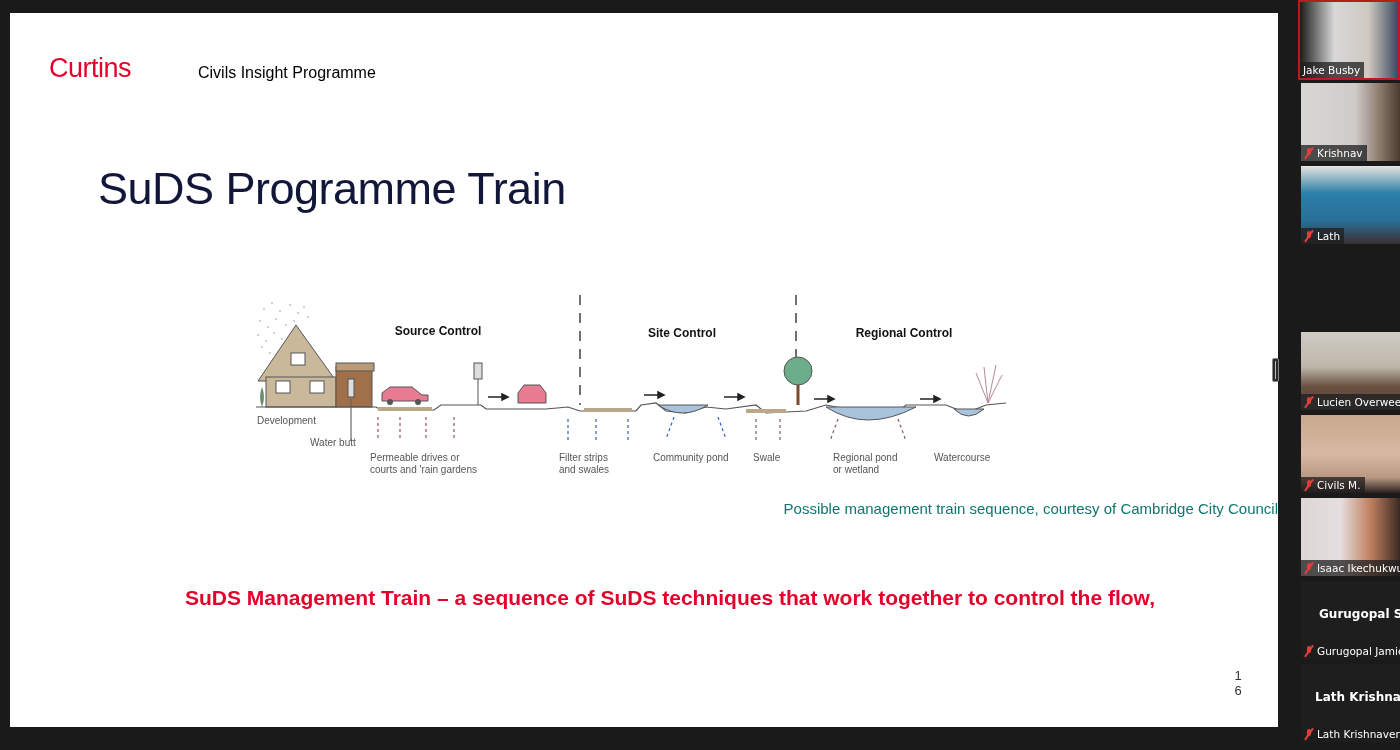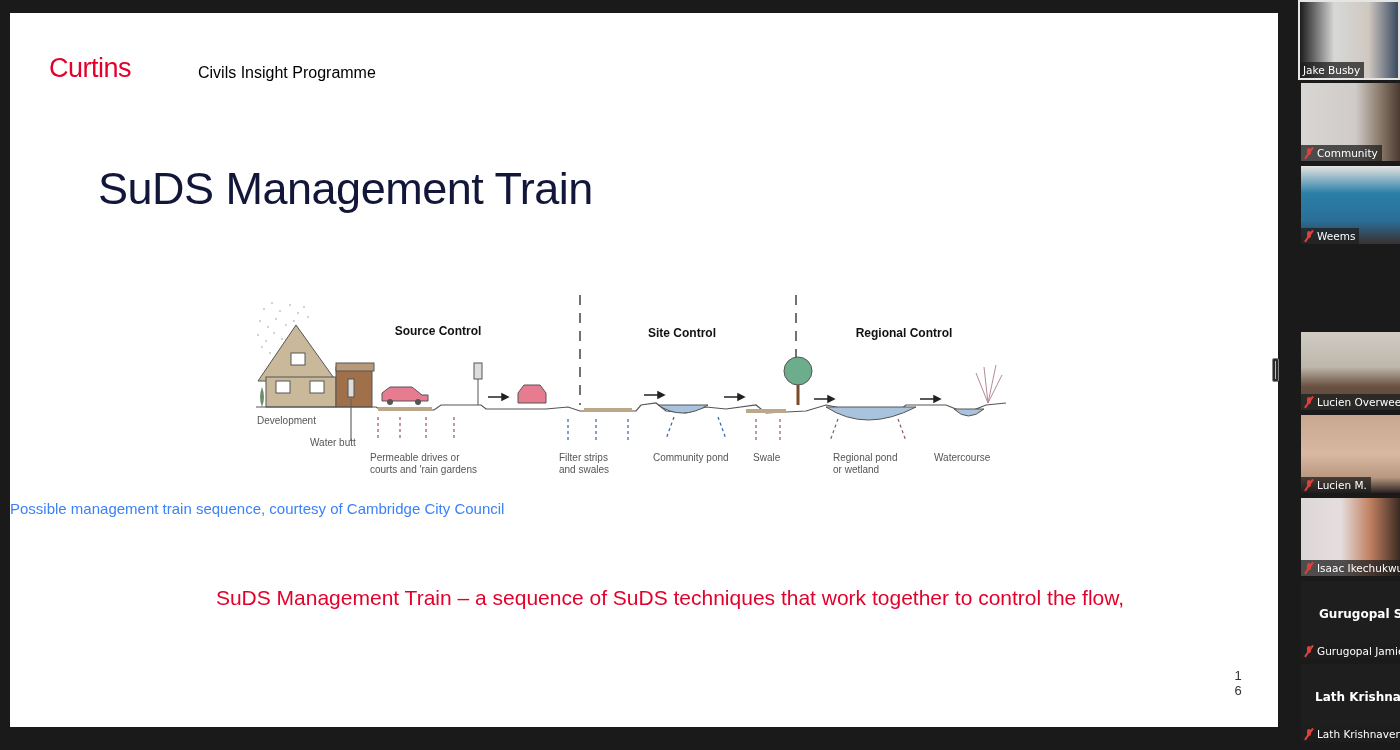--- a/index.html
+++ b/index.html
@@ -3,44 +3,44 @@
 <meta charset="utf-8">
 <style>
   html, body { margin:0; padding:0; }
   body { width:1400px; height:750px; background:#1a1a1a; position:relative; overflow:hidden; font-family:"Liberation Sans", sans-serif; }
   .share-area { position:absolute; left:8px; top:0; width:1290px; height:750px; background:#1a1a1a; }
   .slide { position:absolute; left:2px; top:13px; width:1268px; height:714px; background:#ffffff; }
   .logo { position:absolute; left:39px; top:40px; font-size:27px; color:#e4002b; letter-spacing:-0.5px; }
   .programme { position:absolute; left:188px; top:51px; font-size:16px; color:#000000; }
   .title { position:absolute; left:88px; top:150px; font-size:45px; color:#12173a; letter-spacing:-0.5px; }
   .diagram { position:absolute; left:236px; top:268px; width:760px; height:200px; }
-  .caption { position:absolute; left:0; width:1268px; top:487px; text-align:left; font-size:15px; color:#3b82f6; padding-left:0; }
+  .caption { position:absolute; left:0; width:1268px; top:487px; text-align:right; font-size:15px; color:#0f766e; padding-left:0; }
   .caption span { position:relative; left:0; }
-  .definition { position:absolute; left:100px; width:1120px; top:571px; text-align:center; font-size:21px; font-weight:normal; color:#e4002b; line-height:27px; }
+  .definition { position:absolute; left:100px; width:1120px; top:571px; text-align:center; font-size:21px; font-weight:bold; color:#e4002b; line-height:27px; }
   .page-num { position:absolute; left:1220px; top:655px; width:16px; font-size:13px; color:#333; text-align:center; line-height:15px; }
   .divider-handle { position:absolute; left:1272px; top:358px; width:5px; height:22px; border:1px solid #888; border-radius:2px; background:#2a2a2a; }
   .divider-handle::after { content:""; position:absolute; left:2px; top:2px; width:1px; height:18px; background:#bbb; }
   .gallery { position:absolute; left:1298px; top:0; width:102px; height:750px; }
   .tile { position:absolute; left:3px; width:99px; height:78px; overflow:hidden; background:#111; }
-  .tile.active { left:0; width:102px; height:80px; border:2px solid #e5e5e5; box-sizing:border-box; top:0 !important; }
+  .tile.active { left:0; width:102px; height:80px; border:2px solid #b91c1c; box-sizing:border-box; top:0 !important; }
   .tile .video { position:absolute; inset:0; }
   .tile .name-bar { position:absolute; left:0; bottom:0; height:16px; background:rgba(30,30,30,0.75); color:#fff; font-size:10.5px; line-height:16px; padding:0 4px 0 3px; white-space:nowrap; display:flex; align-items:center; gap:3px; font-family:"DejaVu Sans", sans-serif; }
   .mic-muted { width:10px; height:12px; position:relative; display:inline-block; }
   .mic-muted::before { content:""; position:absolute; left:3px; top:1px; width:4px; height:7px; border-radius:2px; background:#e0403a; }
   .mic-muted::after { content:""; position:absolute; left:4px; top:-1px; width:1.6px; height:14px; background:#e0403a; transform:rotate(35deg); }
   .tile .center-name { position:absolute; left:18px; top:26px; color:#fff; font-weight:bold; font-size:12px; white-space:nowrap; font-family:"DejaVu Sans", sans-serif; }
 </style>
 </head>
 <body>
 
 <div class="share-area">
   <div class="slide">
     <div class="logo">Curtins</div>
     <div class="programme">Civils Insight Programme</div>
-    <div class="title">SuDS Management Train</div>
+    <div class="title">SuDS Programme Train</div>
 
     <svg class="diagram" viewBox="0 0 760 200" xmlns="http://www.w3.org/2000/svg" font-family="Liberation Sans, sans-serif">
 
       <g fill="#999">
         <circle cx="18" cy="28" r="0.8"></circle>
           <circle cx="26" cy="22" r="0.8"></circle>
           <circle cx="34" cy="30" r="0.8"></circle>
           <circle cx="44" cy="24" r="0.8"></circle>
           <circle cx="52" cy="32" r="0.8"></circle>
         <circle cx="14" cy="40" r="0.8"></circle>
@@ -174,42 +174,42 @@
   <div class="tile active" style="top:0">
     <div class="video" style="background:linear-gradient(90deg,#1c1c1c 0%,#d8d8d8 35%,#cfc8c0 70%,#3a4a60 100%)"></div>
     <div class="name-bar">
         <span>Jake Busby</span>
       </div>
   </div>
   <div class="tile" style="top:83px">
     <div class="video" style="background:linear-gradient(90deg,#d8d6d4 0%,#cfcbc8 55%,#8a7a6a 80%,#4a3a30 100%)"></div>
     <div class="name-bar">
         <span class="mic-muted"></span>
-        <span>Community</span>
+        <span>Krishnav</span>
       </div>
   </div>
   <div class="tile" style="top:166px">
     <div class="video" style="background:linear-gradient(180deg,#e6e4e0 0%,#2a7fa8 35%,#2a6f98 70%,#3a3030 100%)"></div>
     <div class="name-bar">
         <span class="mic-muted"></span>
-        <span>Weems</span>
+        <span>Lath</span>
       </div>
   </div>
   <div class="tile" style="top:332px">
     <div class="video" style="background:linear-gradient(180deg,#d0ccc4 0%,#bdb6aa 45%,#6a5040 70%,#4a4a4a 100%)"></div>
     <div class="name-bar">
         <span class="mic-muted"></span>
         <span>Lucien Overweel</span>
       </div>
   </div>
   <div class="tile" style="top:415px">
     <div class="video" style="background:linear-gradient(180deg,#c9a890 0%,#d8b8a0 50%,#b89880 80%,#2a2020 100%)"></div>
     <div class="name-bar">
         <span class="mic-muted"></span>
-        <span>Lucien M.</span>
+        <span>Civils M.</span>
       </div>
   </div>
   <div class="tile" style="top:498px">
     <div class="video" style="background:linear-gradient(90deg,#dcd6d6 0%,#e6dede 40%,#c08060 70%,#3a2a22 100%)"></div>
     <div class="name-bar">
         <span class="mic-muted"></span>
         <span>Isaac Ikechukwu</span>
       </div>
   </div>
   <div class="tile" style="top:581px; background:#1e1e1e">

